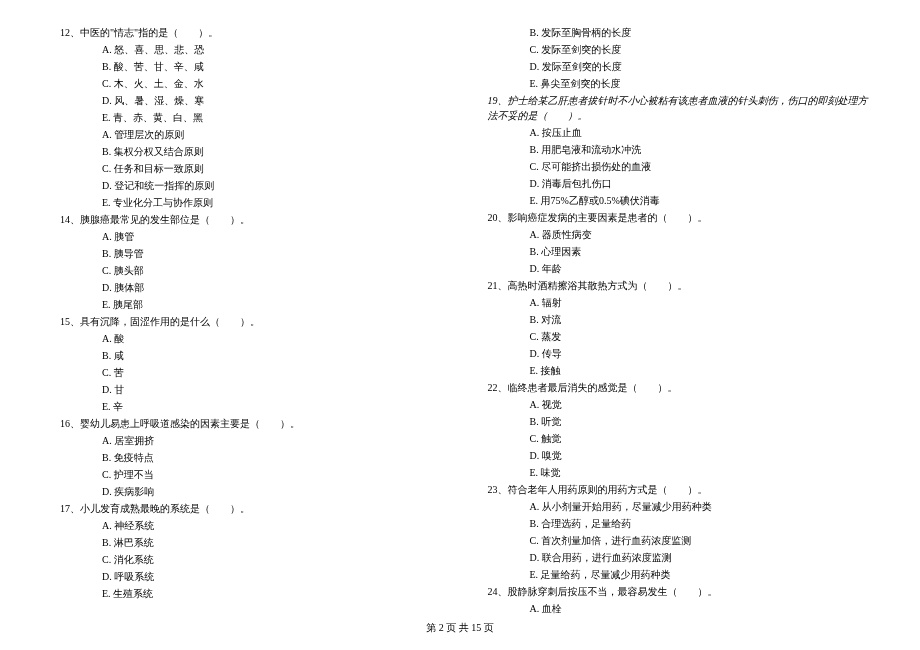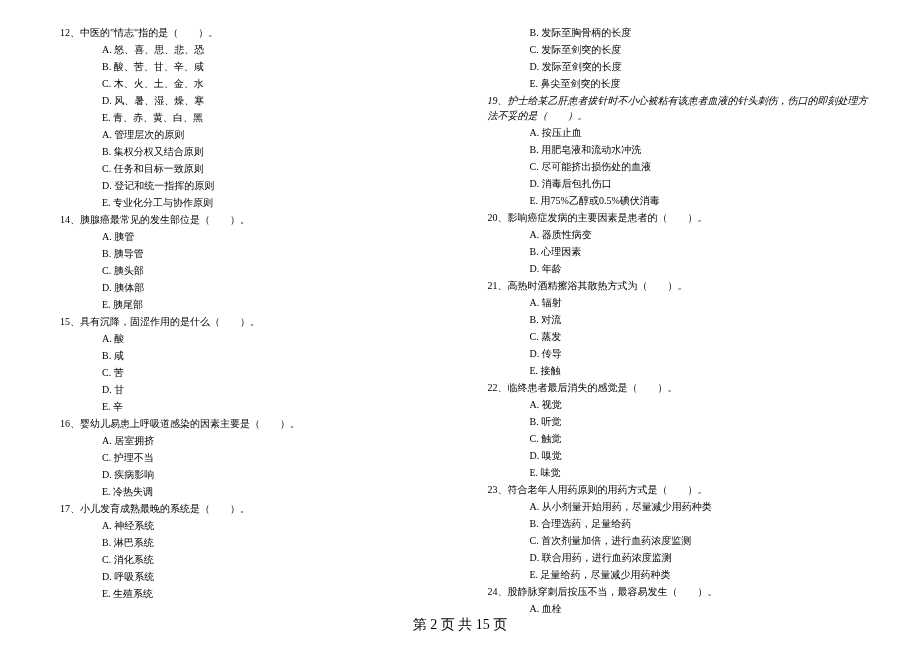--- a/index.html
+++ b/index.html
@@ -41,21 +41,21 @@
     }
     .option {
       padding-left: 42px;
     }
     .footer {
       position: absolute;
       bottom: 15px;
       left: 0;
       right: 0;
       text-align: center;
-      font-size: 14px;
+      font-size: 10px;
     }
   </style>
 </head>
 <body>
 
 <div class="page-container">
   <div class="column">
 
     <div class="question-line question-main">12、中医的"情志"指的是（　　）。</div>
     <div class="question-line option">A. 怒、喜、思、悲、恐</div>
@@ -79,23 +79,23 @@
 
     <div class="question-line question-main">15、具有沉降，固涩作用的是什么（　　）。</div>
     <div class="question-line option">A. 酸</div>
     <div class="question-line option">B. 咸</div>
     <div class="question-line option">C. 苦</div>
     <div class="question-line option">D. 甘</div>
     <div class="question-line option">E. 辛</div>
 
     <div class="question-line question-main">16、婴幼儿易患上呼吸道感染的因素主要是（　　）。</div>
     <div class="question-line option">A. 居室拥挤</div>
+    <div class="question-line option">B. 免疫特点</div>
     <div class="question-line option">C. 护理不当</div>
     <div class="question-line option">D. 疾病影响</div>
-    <div class="question-line option">E. 冷热失调</div>
 
     <div class="question-line question-main">17、小儿发育成熟最晚的系统是（　　）。</div>
     <div class="question-line option">A. 神经系统</div>
     <div class="question-line option">B. 淋巴系统</div>
     <div class="question-line option">C. 消化系统</div>
     <div class="question-line option">D. 呼吸系统</div>
     <div class="question-line option">E. 生殖系统</div>
 
   </div>
 

